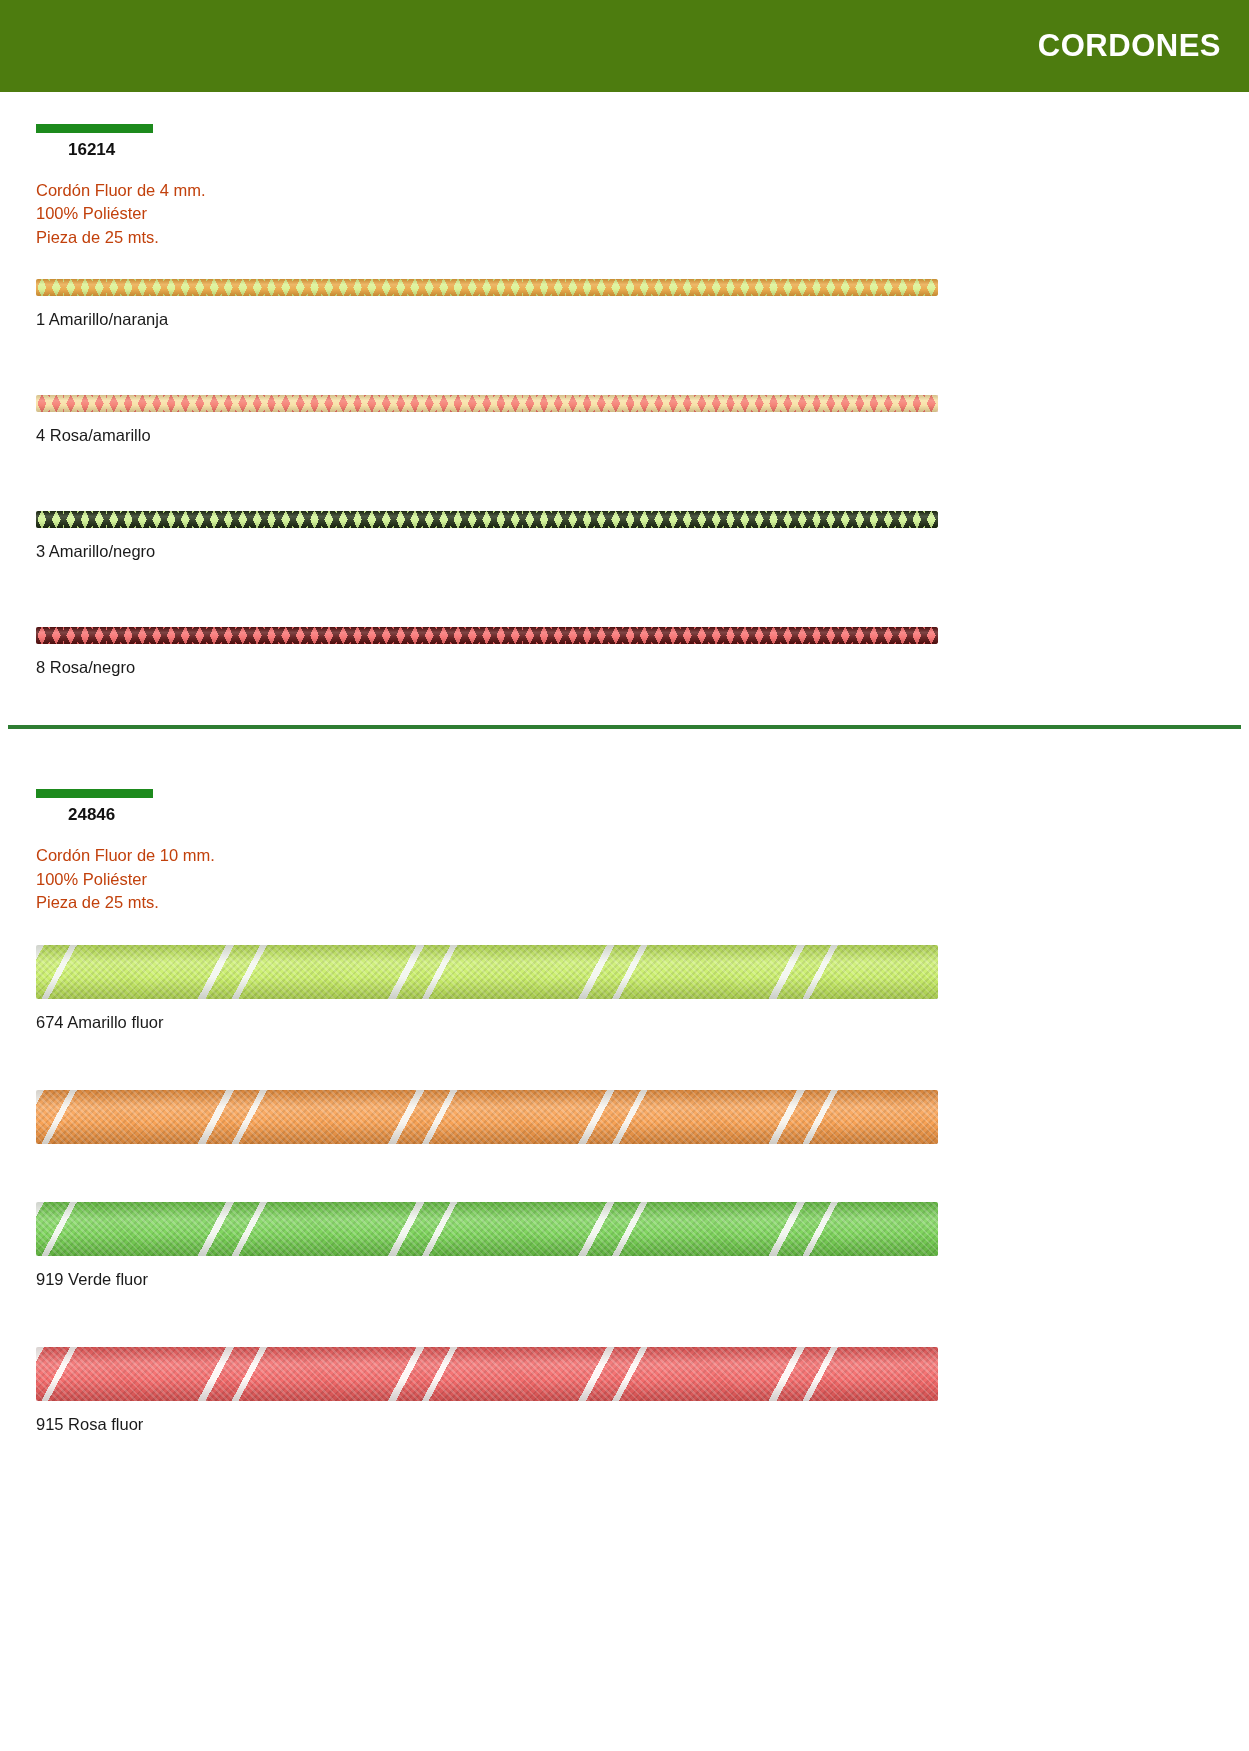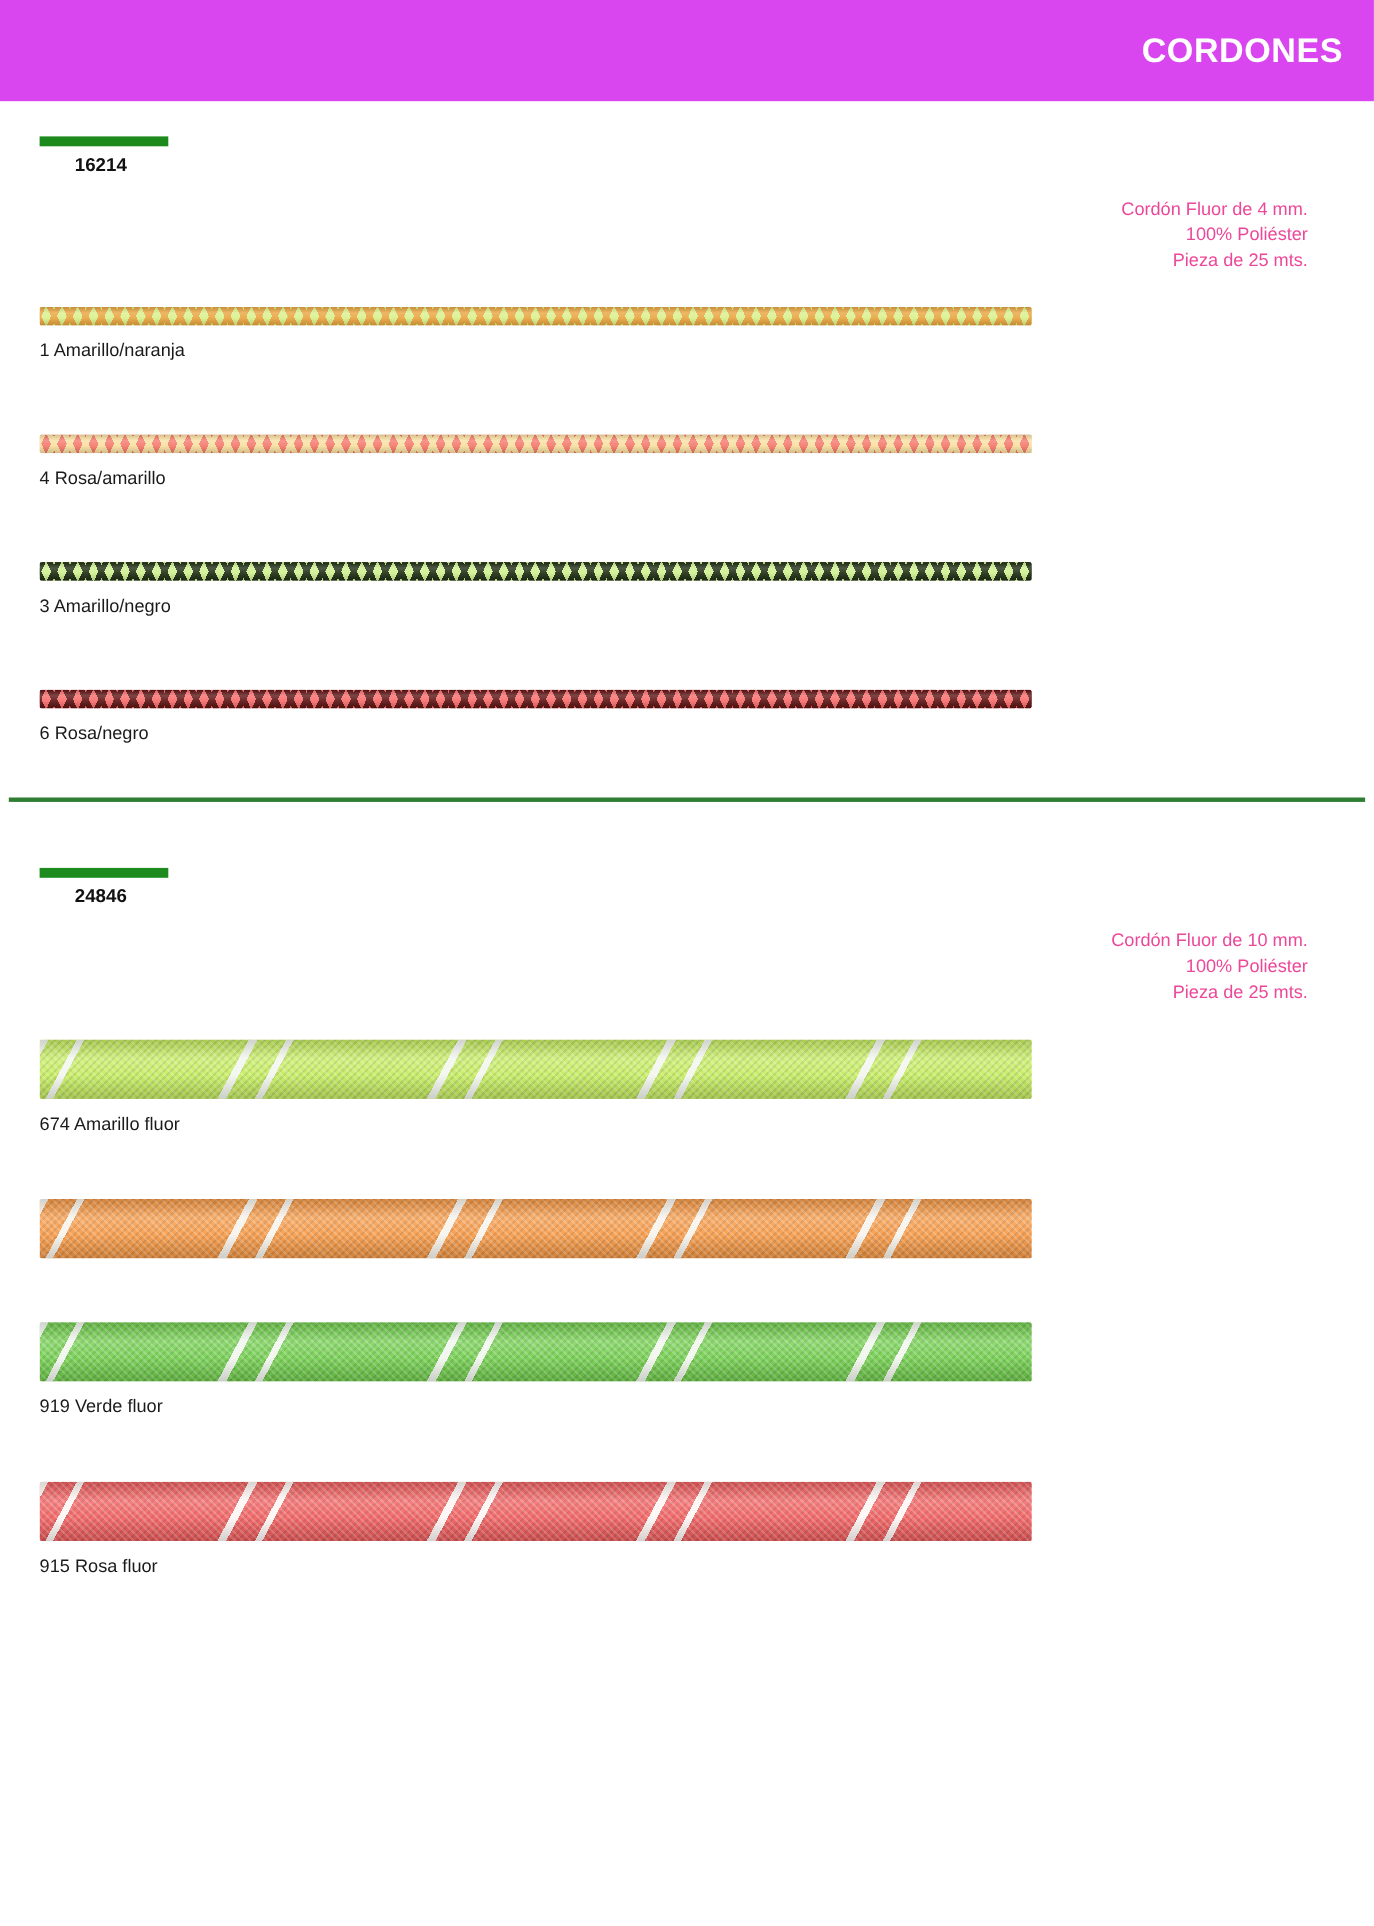--- a/index.html
+++ b/index.html
@@ -51,22 +51,21 @@
   .code-number {
     font-size: 17px;
     font-weight: bold;
     color: #111111;
     margin-left: 32px;
     margin-bottom: 19px;
   }
   .desc-line {
     font-size: 16.5px;
     line-height: 1.42;
-    color: #ec4899;
-    text-align: right;
+    color: #c2410c;
   }
 
   
   .cords { margin-top: 30px; }
   .cord-row { margin-bottom: 0; }
 
   .swatch-wrap {
     width: 902px;
     display: block;
   }
@@ -108,21 +107,21 @@
     height: 4px;
     background: #2e7d32;
     margin: 0 auto;
   }
   .divider-gap-top { height: 48px; }
   .divider-gap-bottom { height: 30px; }
 </style>
 </head>
 <body>
 
-<div class="page-header" style="background: #d946ef;">
+<div class="page-header" style="background: #4d7c0f;">
   <span class="title">CORDONES</span>
 </div>
 
 <div class="page-body">
 
   <div class="section first">
     <div class="code-bar" style="background: rgb(29, 138, 29);"></div>
     <div class="code-number">16214</div>
     <div class="desc-line">Cordón Fluor de 4 mm.</div>
     <div class="desc-line">100% Poliéster</div>
@@ -151,21 +150,21 @@
           <div class="swatch thin" id="sw-0-2" style="background: repeating-linear-gradient(115deg, rgb(28, 42, 16) 0px, rgb(28, 42, 16) 5px, transparent 5px, transparent 13px), repeating-linear-gradient(65deg, rgb(28, 42, 16) 0px, rgb(28, 42, 16) 5px, transparent 5px, transparent 13px), rgb(205, 240, 142);"></div>
         </div>
         <div class="cord-label">3 Amarillo/negro</div>
       </div>
       <div class="spacer-sm"></div>
 
       <div class="cord-row">
         <div class="swatch-wrap">
           <div class="swatch thin" id="sw-0-3" style="background: repeating-linear-gradient(115deg, rgb(90, 16, 16) 0px, rgb(90, 16, 16) 5px, transparent 5px, transparent 13px), repeating-linear-gradient(65deg, rgb(90, 16, 16) 0px, rgb(90, 16, 16) 5px, transparent 5px, transparent 13px), rgb(247, 106, 106);"></div>
         </div>
-        <div class="cord-label">6 Rosa/negro</div>
+        <div class="cord-label">8 Rosa/negro</div>
       </div>
 
     </div>
   </div>
 
   <div class="divider-gap-top"></div>
   <div class="divider" style="background: rgb(46, 125, 50);"></div>
   <div class="divider-gap-bottom"></div>
 
   <div class="section second">

